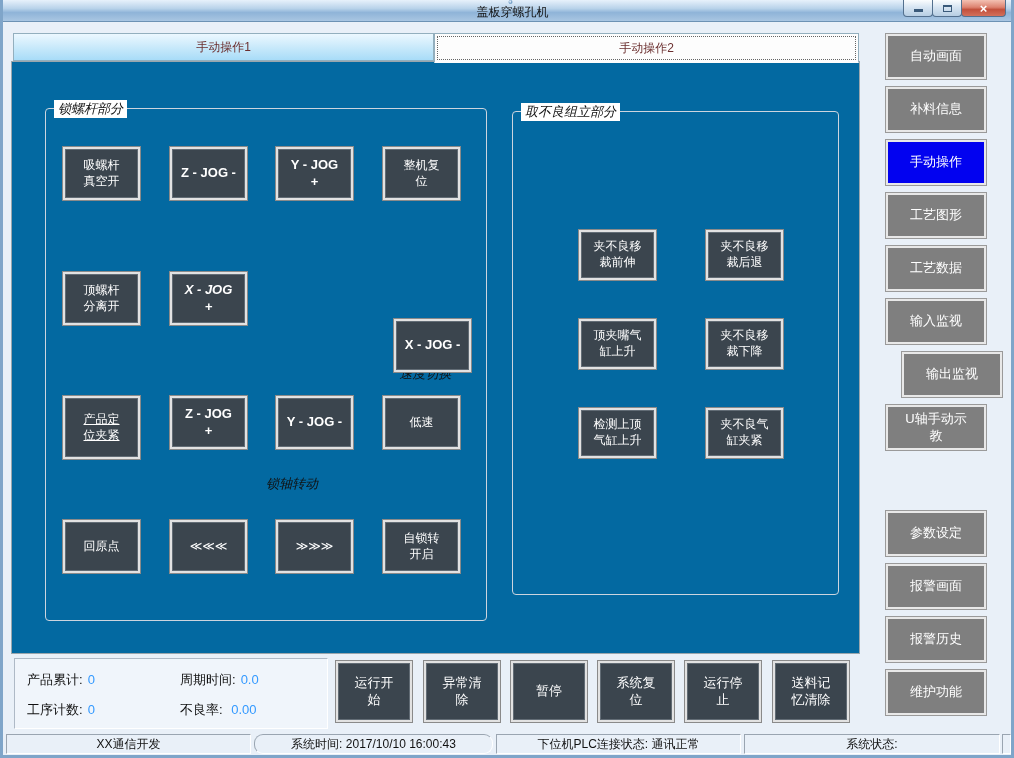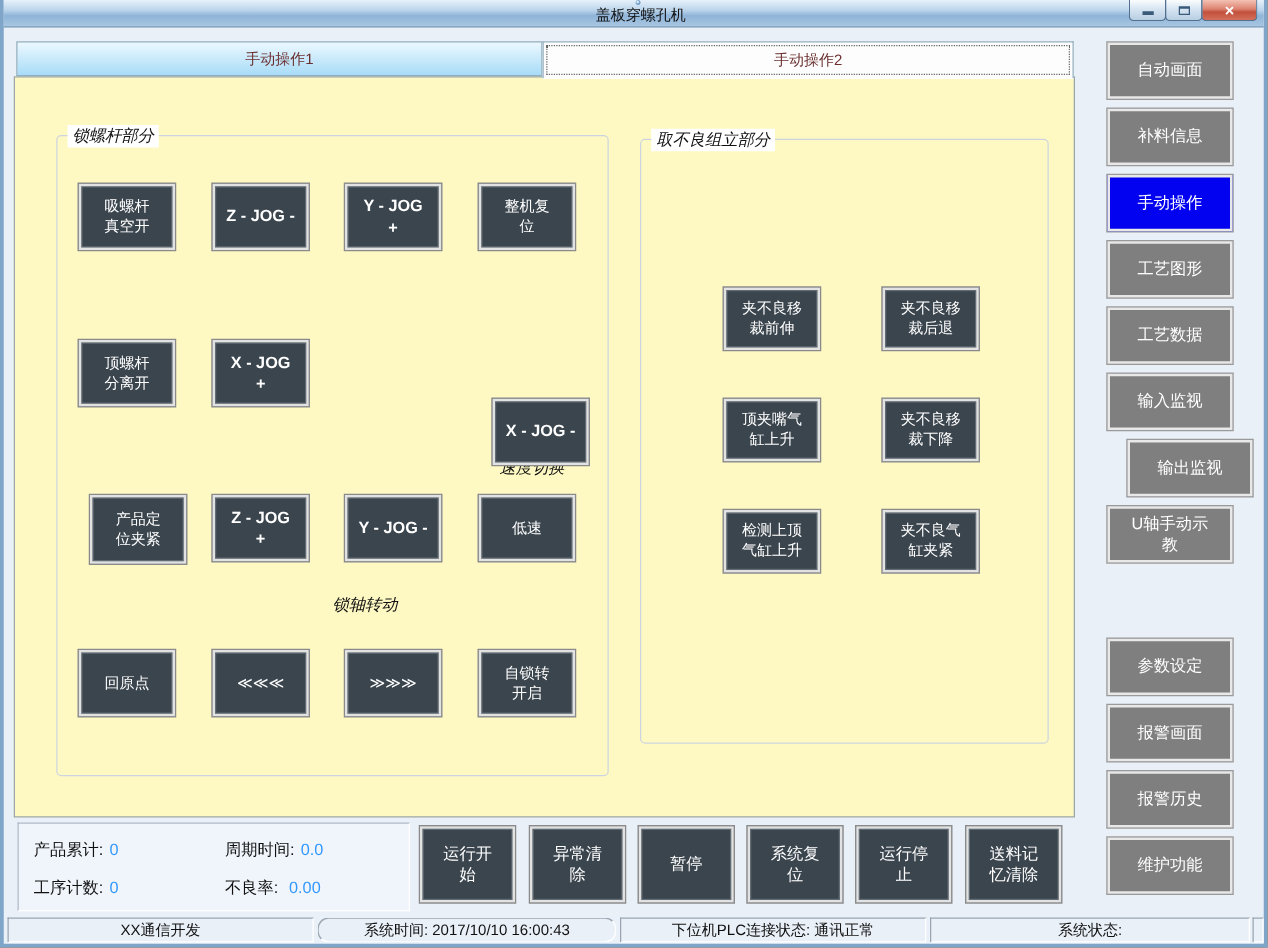--- a/index.html
+++ b/index.html
@@ -15,21 +15,21 @@
   .winbtns{position:absolute;top:0;right:8px;display:flex;}
   .wbtn{width:30px;height:17px;border:1px solid #53708e;border-top:none;margin-left:-1px;
         background:linear-gradient(#fbfdfe,#d7e5f2 45%,#b7cee3);
         display:flex;align-items:center;justify-content:center;border-radius:0 0 4px 4px;}
   .wbtn .bar{width:9px;height:3px;background:#3a5a7a;margin-top:5px;}
   .wbtn .box{width:9px;height:7px;border:1px solid #3a5a7a;border-top-width:2px;margin-top:1px;}
   .wbtn.close{width:45px;background:linear-gradient(#f3c1b3,#dd8371 45%,#c2503c 60%,#d3705b);
               color:#fff;font-size:13px;font-weight:bold;line-height:15px;}
   
   .tabctrl{position:absolute;left:8px;top:33px;width:849px;height:621px;}
-  .tabpage{position:absolute;left:0;top:28px;width:849px;height:593px;background:#fef9c3;border:1px solid #9aa6ad;}
+  .tabpage{position:absolute;left:0;top:28px;width:849px;height:593px;background:#0369a1;border:1px solid #9aa6ad;}
   .tab{position:absolute;top:0;height:28px;display:flex;align-items:center;justify-content:center;
        font-size:12px;color:#6b2f2f;border:1px solid #93afbe;}
   .tab.inactive{left:2px;width:421px;background:linear-gradient(#ecf8ff,#cdebfb 45%,#a8dcf8);}
   .tab.active{left:423px;width:425px;height:30px;background:#fdfdfd;border-bottom:1px solid #fdfdfd;
               outline:1px dotted #666;outline-offset:-4px;z-index:2;}
   
   .groupbox{position:absolute;border:1px solid #ccd5df;border-radius:4px;}
   .grouptitle{position:absolute;top:-9px;left:8px;background:#fff;padding:0 4px;
               font-size:13px;font-style:italic;color:#111;white-space:nowrap;}
   .freelabel{position:absolute;font-size:13px;font-style:italic;color:#111;text-align:center;}
@@ -97,24 +97,24 @@
         <div class="freelabel" style="left:166px;top:366px;width:160px;">锁轴转动</div>
       <div class="dbtn" style="left: 17px; top: 38px; width: 77px; height: 53px;">吸螺杆
 真空开</div>
           <div class="dbtn bold" style="left: 124px; top: 38px; width: 77px; height: 53px;">Z - JOG -</div>
           <div class="dbtn bold" style="left: 230px; top: 38px; width: 77px; height: 53px;">Y - JOG
 +</div>
           <div class="dbtn" style="left: 337px; top: 38px; width: 77px; height: 53px;">整机复
 位</div>
           <div class="dbtn" style="left: 17px; top: 163px; width: 77px; height: 53px;">顶螺杆
 分离开</div>
-          <div class="dbtn bold" style="left: 124px; top: 163px; width: 77px; height: 53px;">X - JOG
+          <div class="dbtn bold" style="left: 124px; top: 163px; width: 77px; height: 53px; font-style: italic;">X - JOG
 +</div>
           <div class="dbtn bold" style="left: 348px; top: 163px; width: 77px; height: 53px; margin-top: 47px;">X - JOG -</div>
-          <div class="dbtn" style="left: 26px; top: 287px; width: 77px; height: 55px;">产品定
+          <div class="dbtn" style="left: 17px; top: 287px; width: 77px; height: 63px; text-decoration: underline;">产品定
 位夹紧</div>
           <div class="dbtn bold" style="left: 124px; top: 287px; width: 77px; height: 53px;">Z - JOG
 +</div>
           <div class="dbtn bold" style="left: 230px; top: 287px; width: 77px; height: 53px;">Y - JOG -</div>
           <div class="dbtn" style="left: 337px; top: 287px; width: 77px; height: 53px;">低速</div>
           <div class="dbtn" style="left: 17px; top: 411px; width: 77px; height: 53px; text-align: center;">回原点</div>
           <div class="dbtn" style="left: 124px; top: 411px; width: 77px; height: 53px;">≪≪≪</div>
           <div class="dbtn" style="left: 230px; top: 411px; width: 77px; height: 53px;">≫≫≫</div>
           <div class="dbtn" style="left: 337px; top: 411px; width: 77px; height: 53px;">自锁转
 开启</div>

